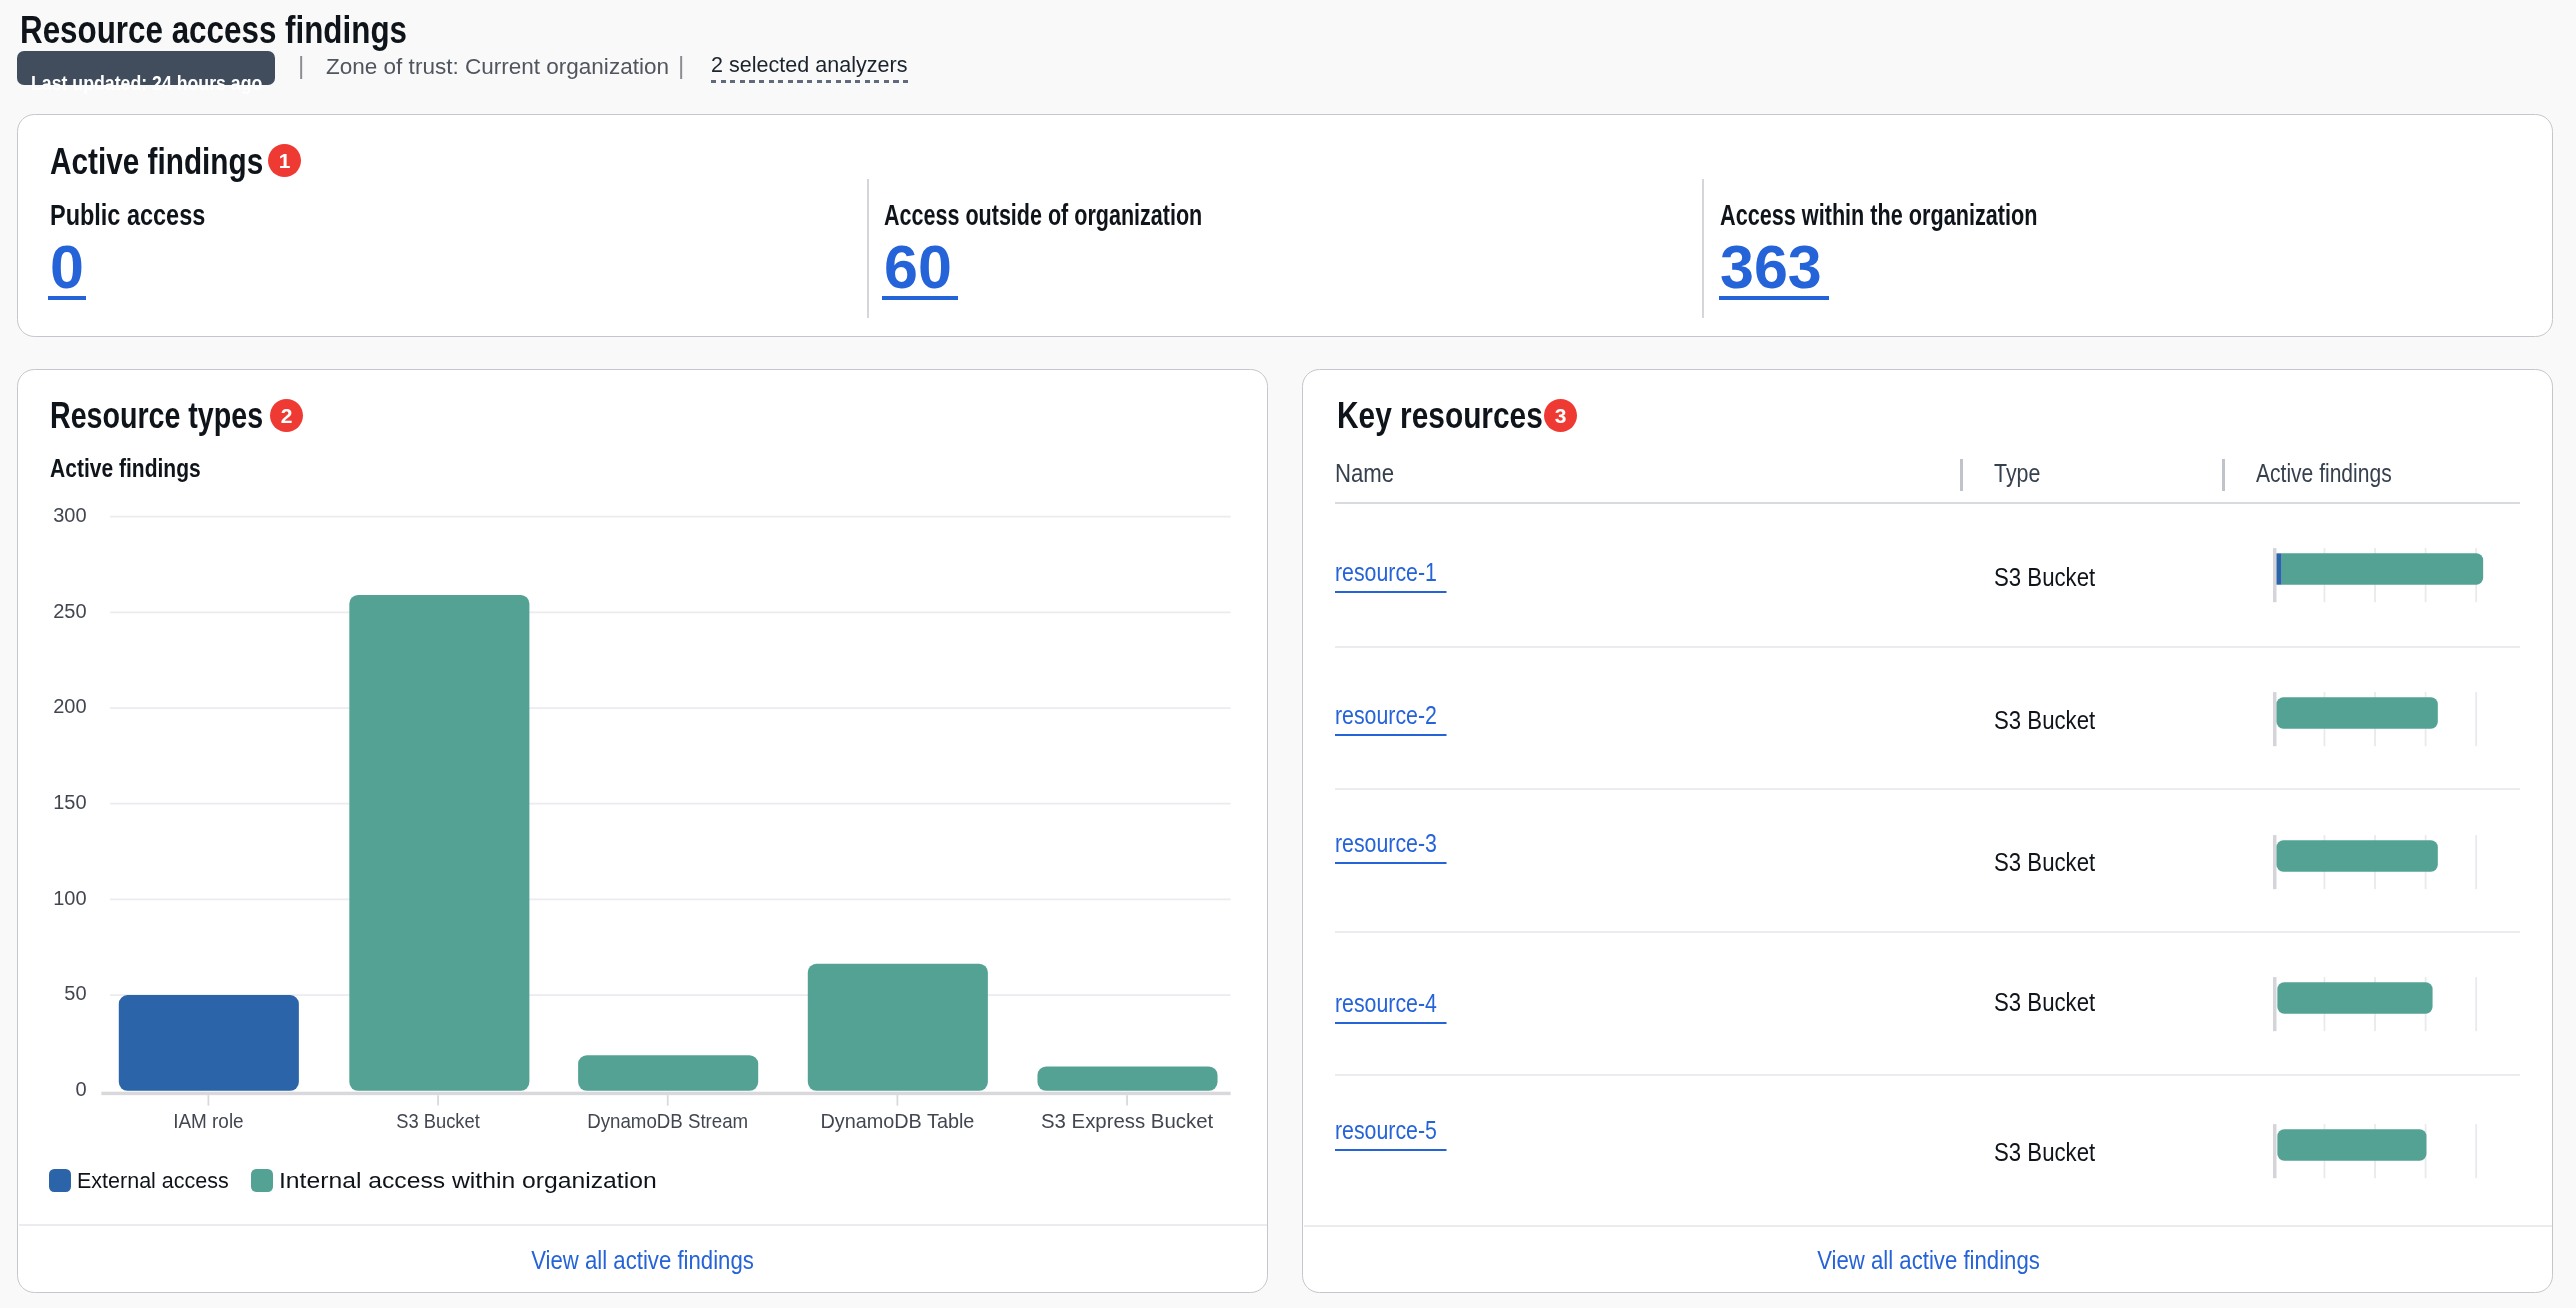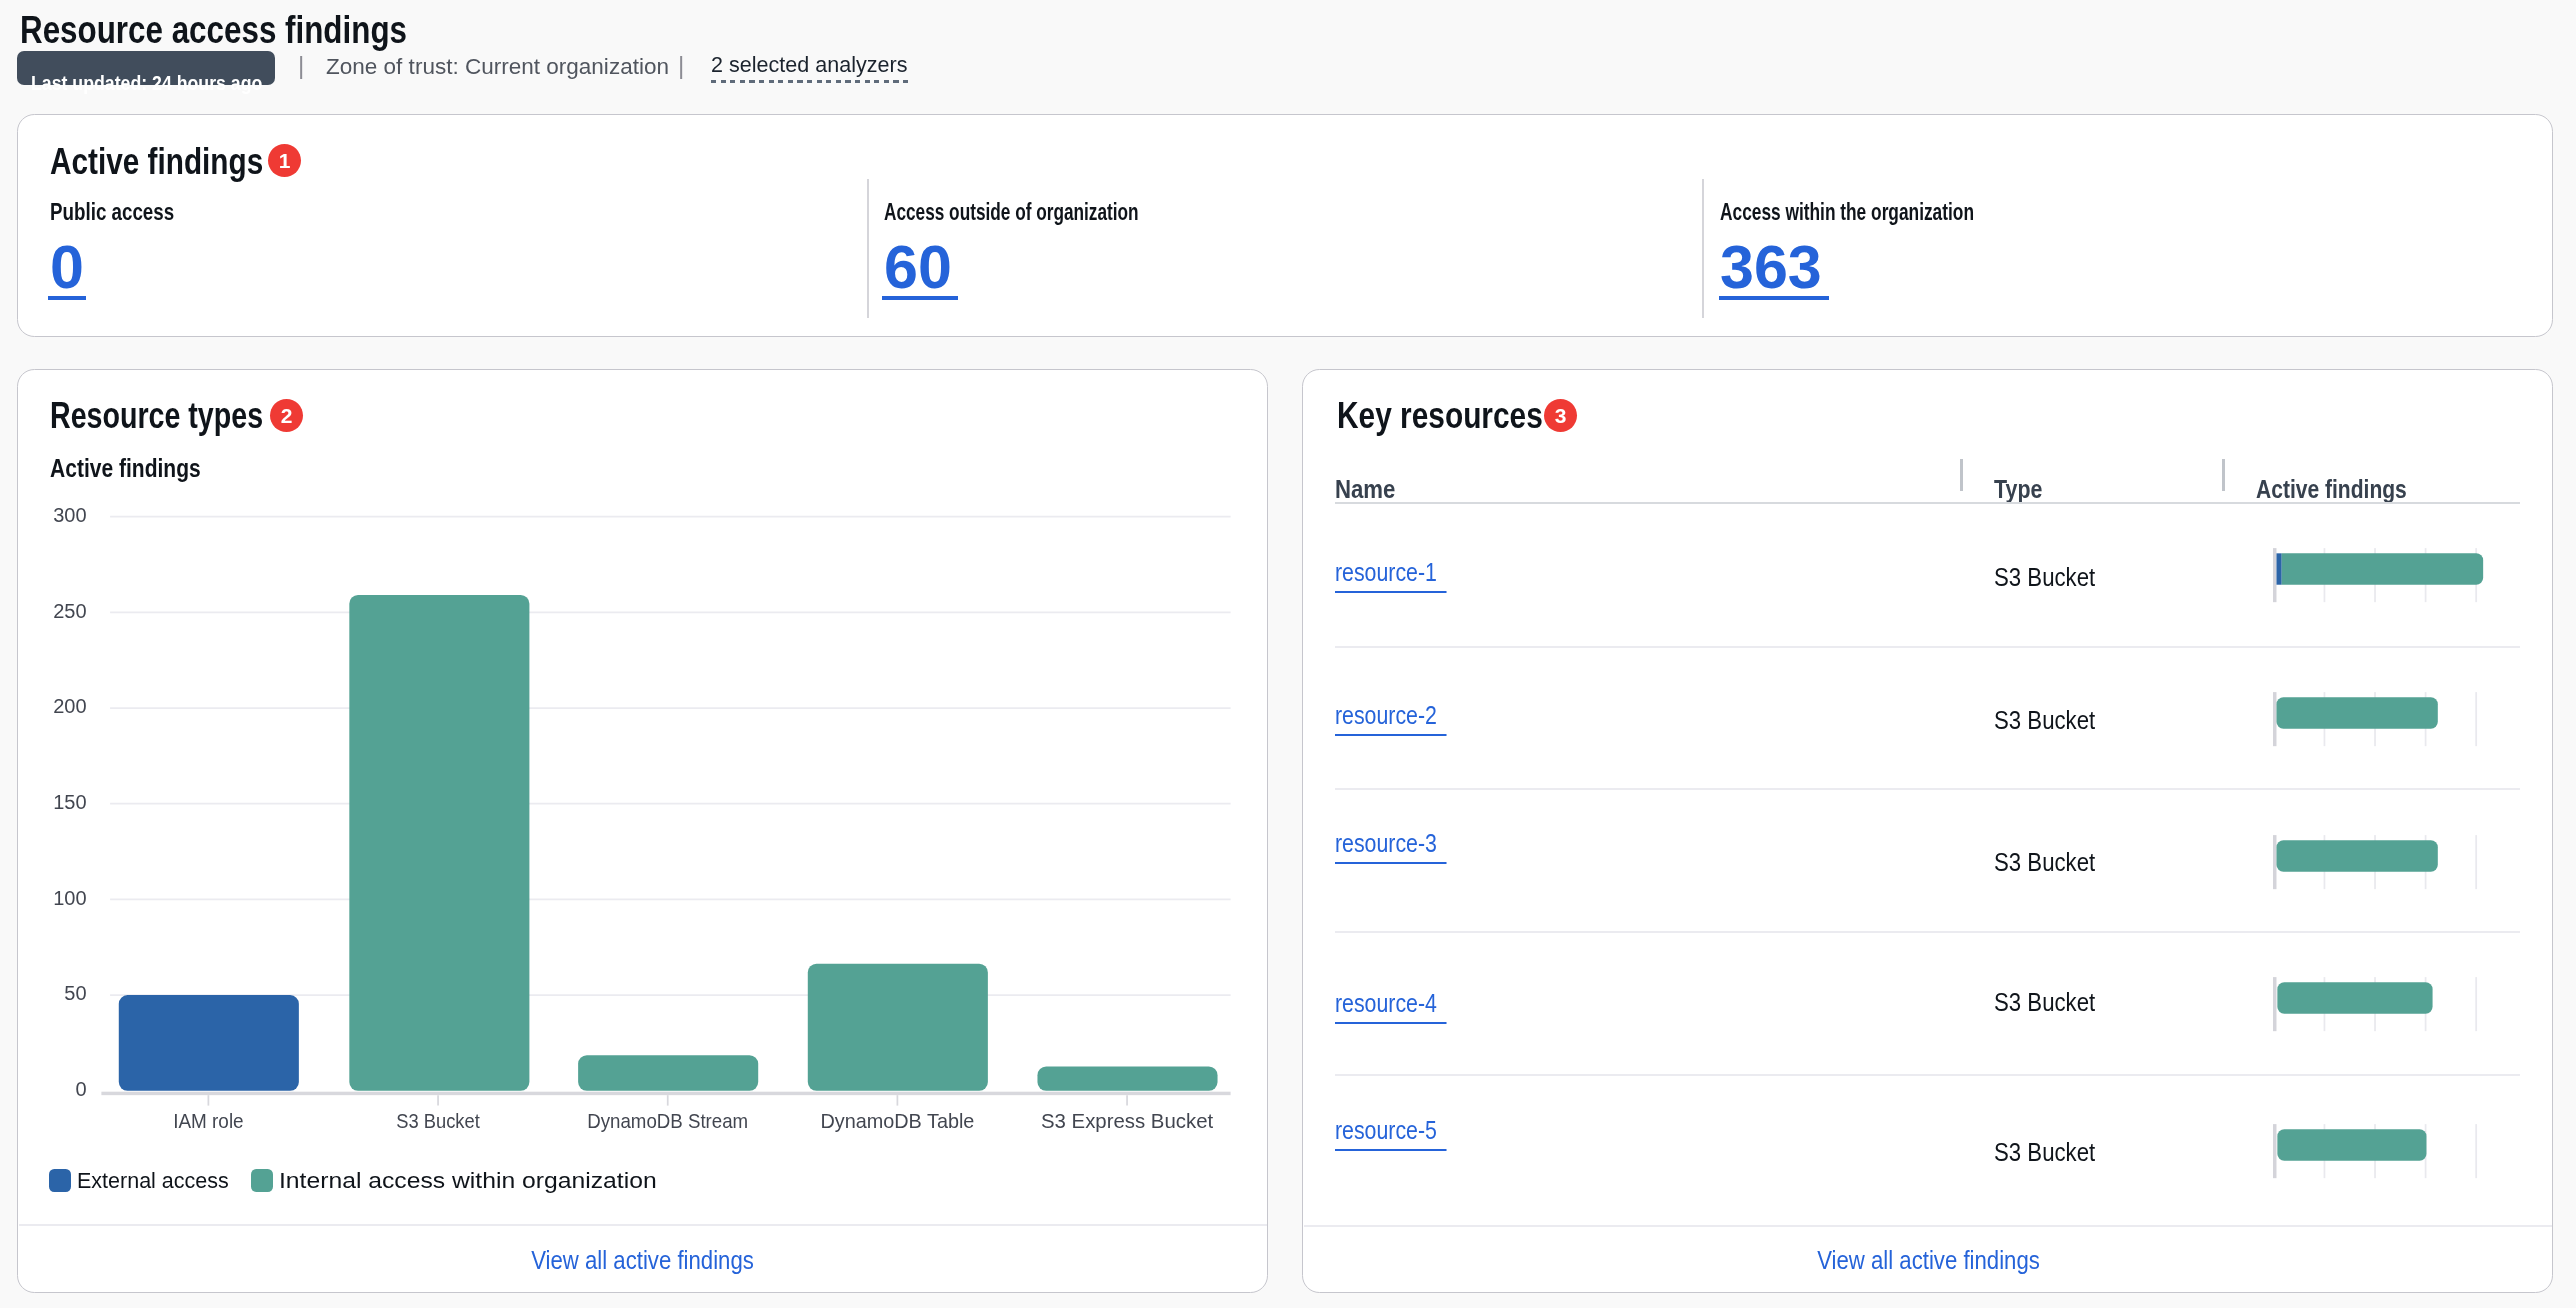--- a/index.html
+++ b/index.html
@@ -6,30 +6,30 @@
   *{box-sizing:border-box;}
   body{font-family:"Liberation Sans",sans-serif;color:#0f141a;}
   #page{position:relative;width:2576px;height:1309px;overflow:hidden;}
   .abs{position:absolute;}
   .card{position:absolute;background:#ffffff;border:1.7px solid #c6c6cd;border-radius:17.4px;}
   .fit{display:inline-block;transform-origin:0 50%;white-space:nowrap;}
   .fitc{display:inline-block;transform-origin:50% 50%;white-space:nowrap;}
   .h1{font-size:38px;font-weight:700;color:#0f141a;}
   .ctitle{font-size:37px;font-weight:700;color:#0f141a;}
   .badge{position:absolute;width:33px;height:33px;border-radius:50%;background:#ef3a34;color:#fff;font-size:21px;font-weight:700;text-align:center;line-height:33px;}
-  .klabel{font-size:24px;font-weight:700;color:#0f141a;}
+  .klabel{font-size:30px;font-weight:700;color:#0f141a;}
   .bignum{font-size:61px;font-weight:700;color:#2563d9;line-height:61px;}
   .bignum .u{display:inline-block;}
   .numline{position:absolute;height:3.5px;background:#2563d9;}
   .vdiv{position:absolute;width:1.7px;background:#d5d5da;}
   .link{color:#2563d9;}
   .rowtxt{font-size:26px;line-height:30px;text-align:right;}
   .rlink{transform:scaleX(0.82);}
   .sb{transform:scaleX(0.854);}
-  .hdr{font-size:26px;font-weight:700;color:#37414e;margin-top:16px;}
+  .hdr{font-size:26px;font-weight:400;color:#37414e;}
 </style>
 </head>
 <body>
 <div id="page">
 
   <div class="abs h1" style="left:20px;top:8.7px;"><span class="fit" id="t1" style="transform:scaleX(0.8254);">Resource access findings</span></div>
   <div class="abs" style="left:17.4px;top:51px;width:258px;height:31px;background:#414d5c;border-radius:7px;color:#ffffff;font-size:20px;font-weight:700;line-height:31px;padding:17px 14px;"><span class="fit" id="t2" style="transform:scaleX(0.886);">Last updated: 24 hours ago</span></div>
   <div class="abs" style="left:298px;top:52px;font-size:24.4px;color:#8c8c94;">|</div>
   <div class="abs" style="left:326px;top:54px;font-size:22px;color:#50555e;"><span class="fit" id="t3" style="transform:scaleX(1.0236);">Zone of trust: Current organization</span></div>
   <div class="abs" style="left:678px;top:52px;font-size:24.4px;color:#8c8c94;">|</div>

